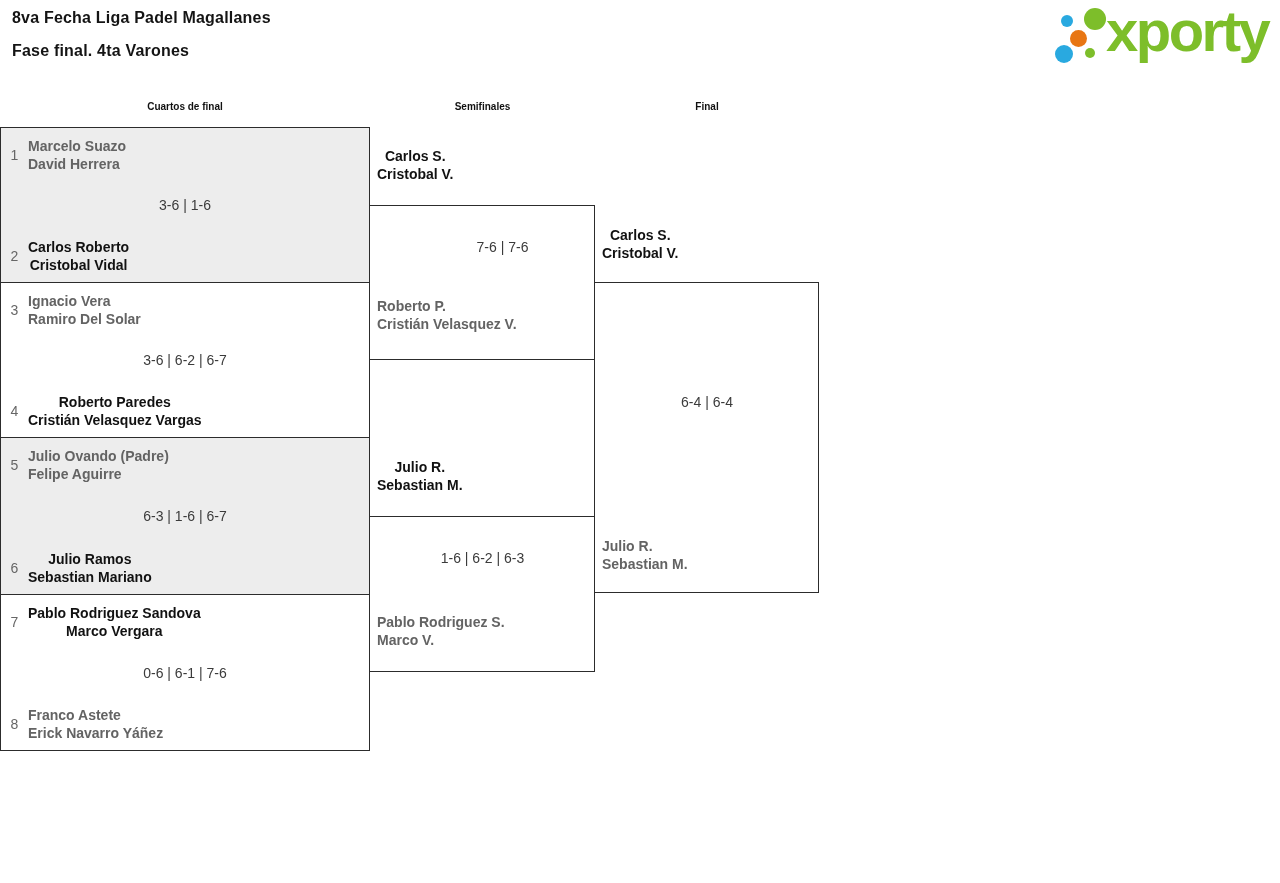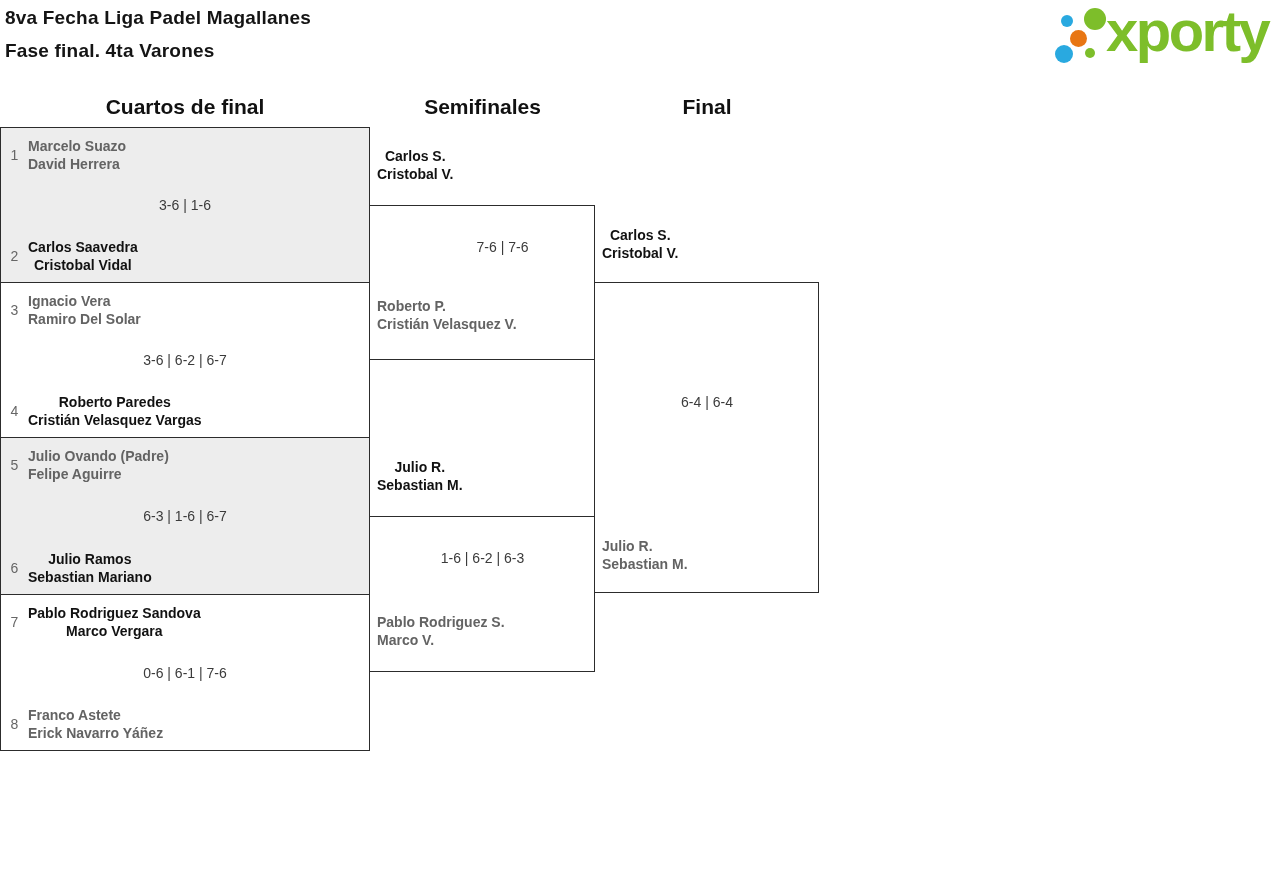--- a/index.html
+++ b/index.html
@@ -1,31 +1,31 @@
 <!DOCTYPE html>
 <html><head>
 <meta charset="utf-8">
 <style>
   * { margin:0; padding:0; box-sizing:border-box; }
   html,body { background:#ffffff; }
   body { font-family:"Liberation Sans", sans-serif; }
   .page { position:relative; width:1280px; height:883px; background:#ffffff; overflow:hidden; }
 
   
-  .title-line { position:absolute; left:5px; font-size:19px; font-weight:700; color:#141414; line-height:28px; letter-spacing:0.2px;text-align:center; }
+  .title-line { position:absolute; left:12px; font-size:16px; font-weight:700; color:#141414; line-height:28px; letter-spacing:0.2px;text-align:center; }
   .title-line.l1 { top:4px; }
   .title-line.l2 { top:37px; }
 
   
   .logo { position:absolute; left:1050px; top:0; width:230px; height:70px; }
   .logo-dot { position:absolute; border-radius:50%; }
   .logo-text { position:absolute; left:56px; top:-1px; font-size:58px; font-weight:700; letter-spacing:-2.5px; color:#7dbe2a; line-height:64px; }
 
   
-  .col-header { position:absolute; top:97px; text-align:center; font-size:21px; font-weight:700; color:#111111; line-height:19px; }
+  .col-header { position:absolute; top:97px; text-align:center; font-size:10px; font-weight:700; color:#111111; line-height:19px; }
 
   
   .box { position:absolute; border:1px solid #2c2c2c; background:#ffffff; }
   .box.alt { background:#ededed; }
   .qf { left:0; width:370px; }
   .sf { left:369px; width:226px; }
   .fin { left:594px; width:225px; }
 
   .qf-row { position:absolute; left:0; right:0; display:flex; align-items:center; }
   .qf-row.top { top:9px; }
@@ -67,21 +67,21 @@
       <div class="seed">1</div>
       <div class="team loser">
         <div>Marcelo Suazo</div>
         <div>David Herrera</div>
       </div>
     </div>
     <div class="score qf-score">3-6 | 1-6</div>
     <div class="qf-row bottom">
       <div class="seed">2</div>
       <div class="team winner">
-        <div>Carlos Saavedra</div>
+        <div>Carlos Roberto</div>
         <div>Cristobal Vidal</div>
       </div>
     </div>
   </div>
 
   <div class="box qf" style="top:282px; height:156px;">
     <div class="qf-row top">
       <div class="seed">3</div>
       <div class="team loser">
         <div>Ignacio Vera</div>

